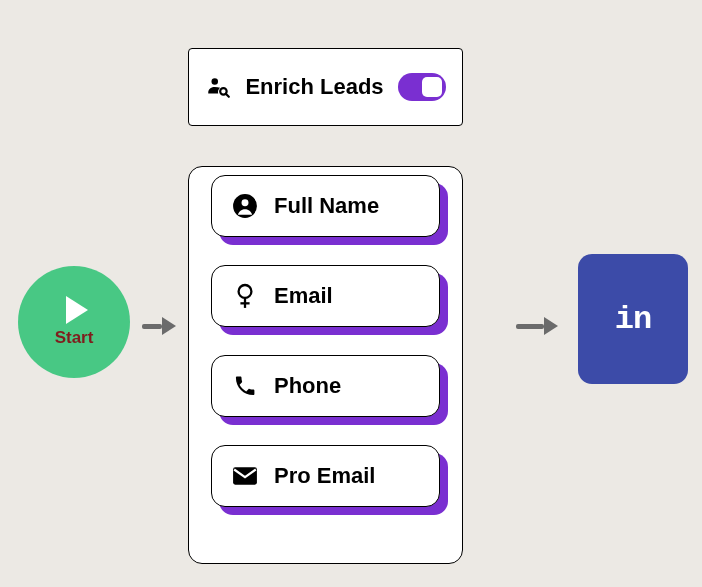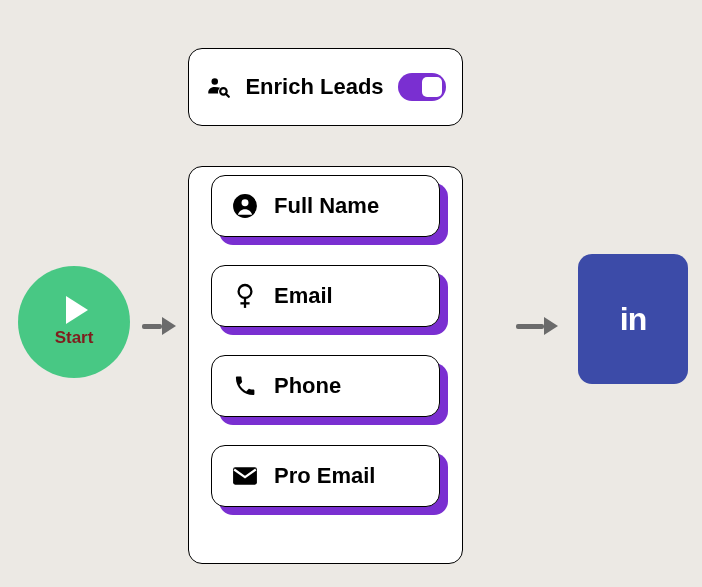--- a/index.html
+++ b/index.html
@@ -14,21 +14,21 @@
 
   
   .header-card {
     position: absolute;
     left: 188px;
     top: 48px;
     width: 275px;
     height: 78px;
     background: #fff;
     border: 1.5px solid #000;
-    border-radius: 14px;
+    border-radius: 4px;
     display: flex;
     align-items: center;
     justify-content: center;
     gap: 14px;
   }
   .header-title {
     font-size: 22px;
     font-weight: 800;
     color: #000;
   }
@@ -143,21 +143,21 @@
   .add-relation-label {
     font-size: 17px;
     font-weight: 700;
     text-align: center;
     line-height: 1.25;
   }
   .linkedin-text {
     font-size: 32px;
     font-weight: 800;
     letter-spacing: -1px;
-    font-family: Liberation Sans, sans-serif;
+    font-family: Liberation Mono, monospace;
   }
 
   
   .arrow {
     position: absolute;
     display: flex;
     align-items: center;
   }
   .arrow-line {
     height: 5px;

